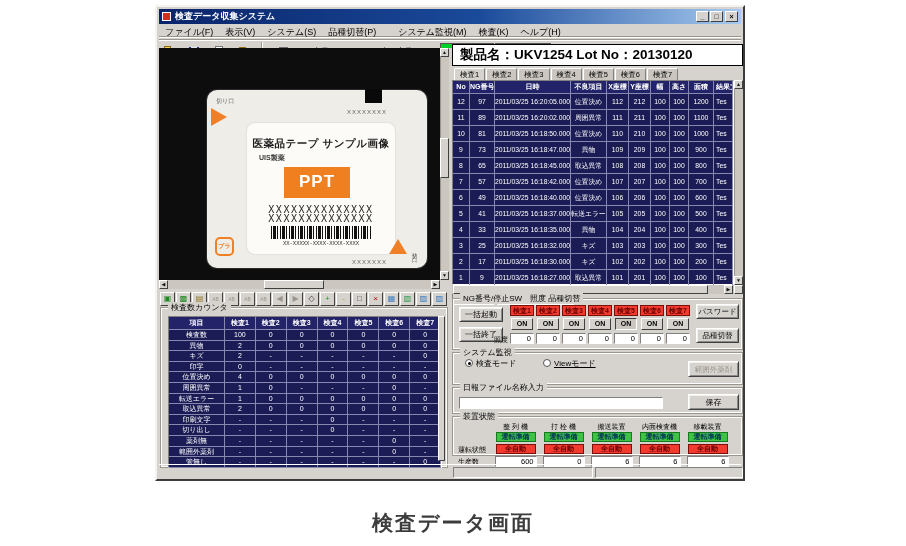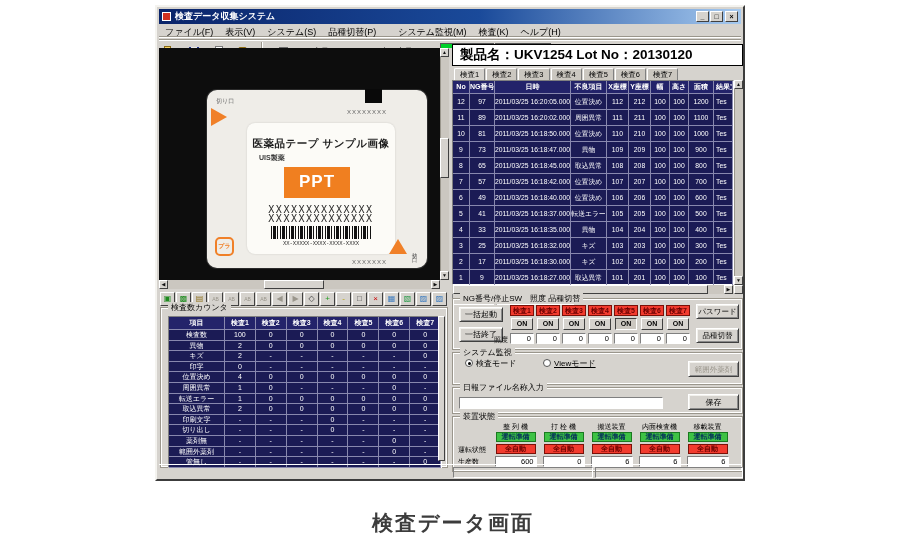--- a/index.html
+++ b/index.html
@@ -579,21 +579,21 @@
     <span class="abs" style="left:90px;top:5px;font-size:8px;text-decoration:underline;"><span class="radio"></span><span>Viewモード</span></span>
     <span class="btn dis" style="left:235px;top:8px;width:51px;height:16px;line-height:15px;font-size:7.5px;">範囲外薬剤</span>
   </div>
 
   <div class="gbox" style="left:295px;top:380px;width:291px;height:27px;">
     <span class="gtitle">日報ファイル名称入力</span>
     <input class="field abs" style="left: 6px; top: 9px; width: 204px; height: 12px;" value="">
     <span class="btn" style="left:235px;top:6px;width:51px;height:16px;line-height:15px;">保存</span>
   </div>
 
-  <div class="gbox" style="left:295px;top:409px;width:291px;height:56px;">
+  <div class="gbox" style="left:295px;top:409px;width:291px;height:40px;">
     <span class="gtitle">装置状態</span>
     <span class="abs" style="left:5px;top:28px;font-size:7px;">運転状態</span>
     <span class="abs" style="left:5px;top:40px;font-size:7px;">生産数</span>
     <div class="abs" style="left:40px;top:5px;display:flex;">
         <div style="width: 45px; margin-right: 3px; display: flex; flex-direction: column; align-items: center;">
           <span style="font-size: 7px; height: 9px; white-space: nowrap;">整 列 機</span>
           <span class="greenlab" style="width: 40px; height: 10px; margin: 1px 0px 2px;">運転準備</span>
           <span class="redlab" style="width: 40px; height: 10px; margin-bottom: 2px; line-height: 8px;">全自動</span>
           <span class="field" style="width: 42px; height: 11px; text-align: right; line-height: 9px;">600</span>
         </div>

